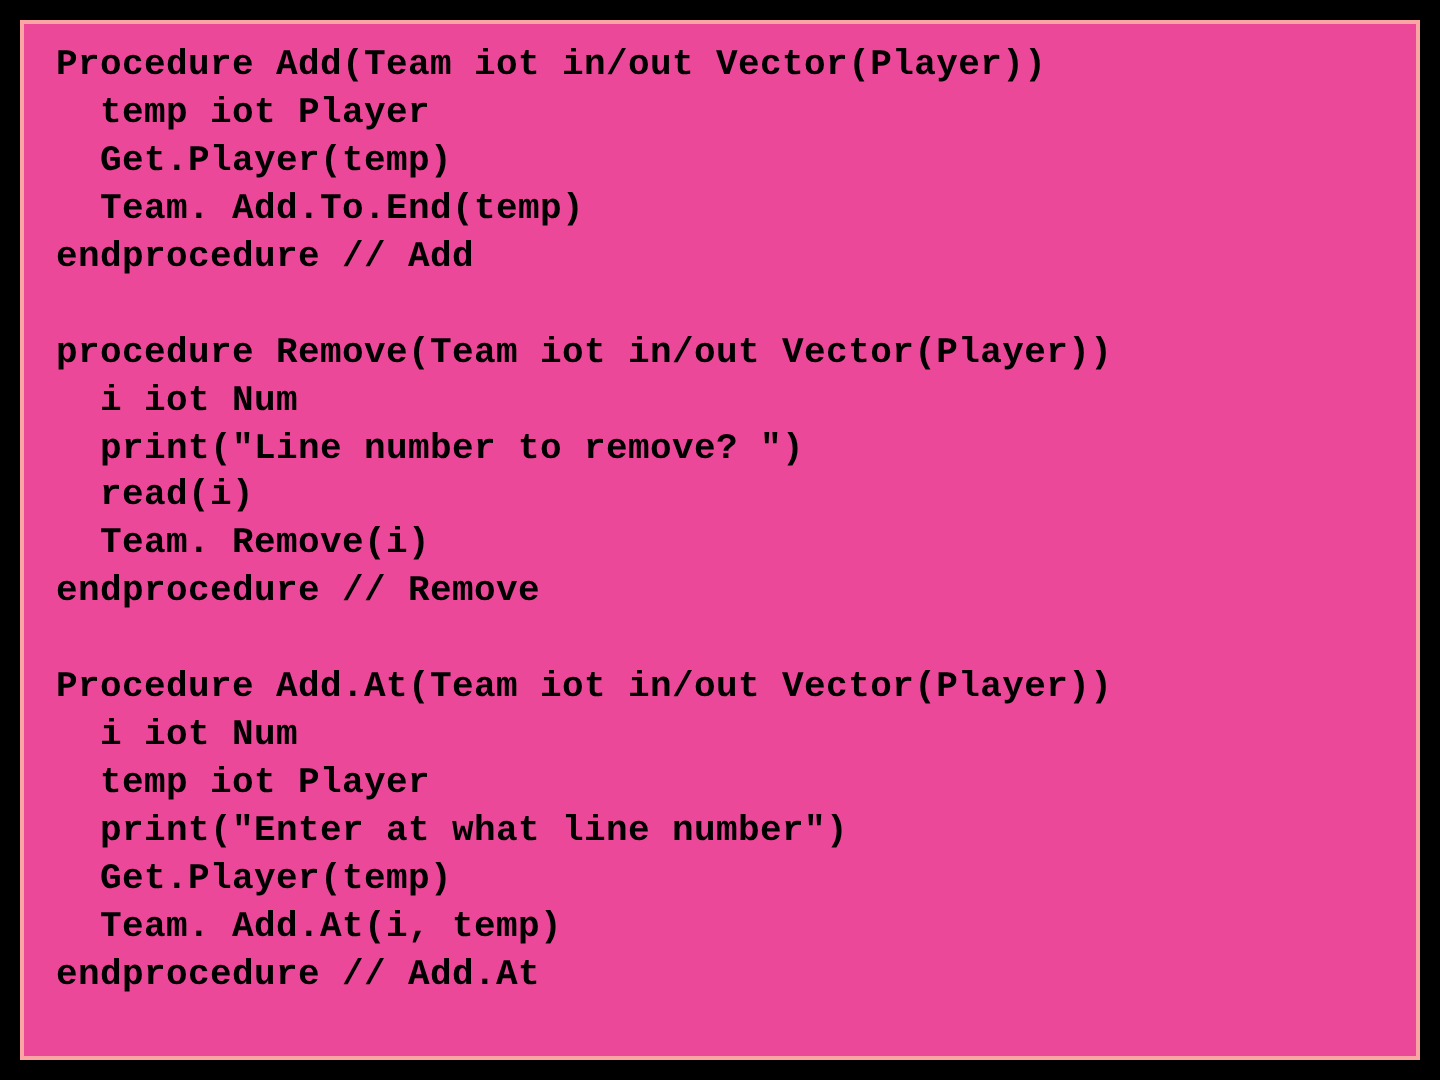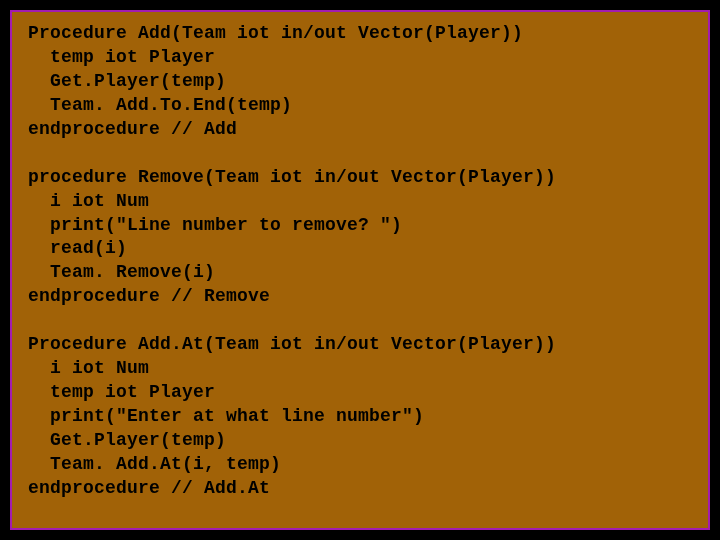--- a/index.html
+++ b/index.html
@@ -8,22 +8,22 @@
     width: 720px;
     height: 540px;
     background: #000;
     display: flex;
     align-items: center;
     justify-content: center;
   }
   .frame {
     width: 700px;
     height: 520px;
-    background: #a16207;
-    border: 2px solid #a21caf;
+    background: #ec4899;
+    border: 2px solid #fca5a5;
     box-sizing: border-box;
     padding: 10px 16px;
   }
   .code {
     font-family: "Courier New", Courier, monospace;
     font-weight: bold;
     font-size: 18px;
     line-height: 1.33;
     color: #000;
     white-space: pre;

